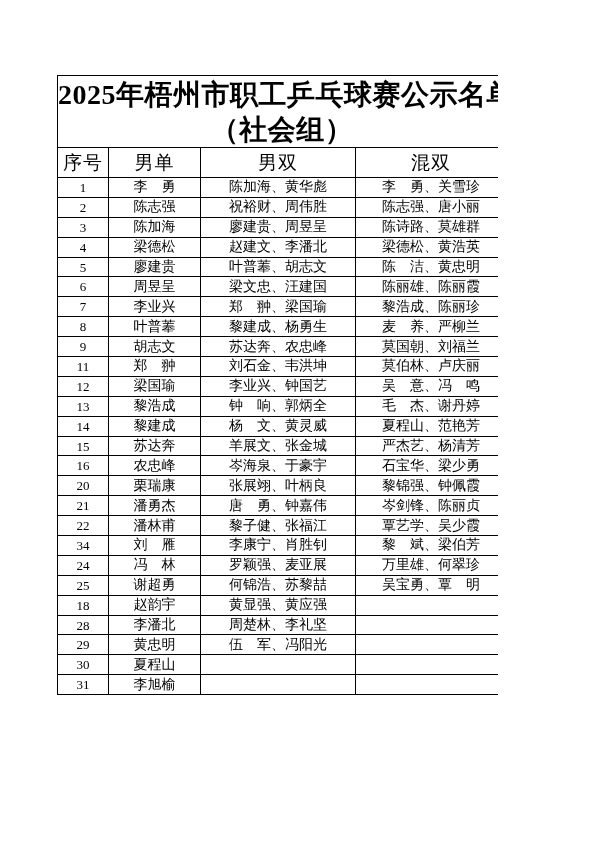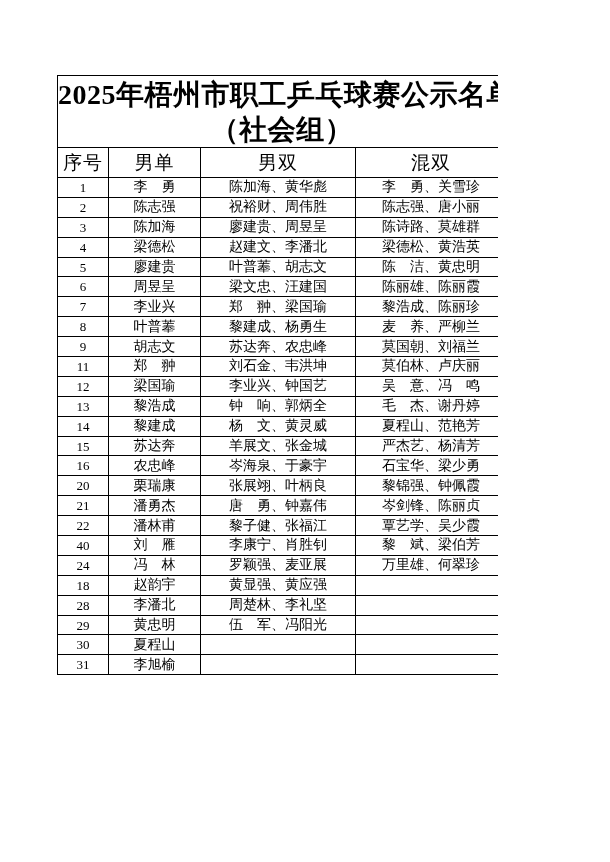--- a/index.html
+++ b/index.html
@@ -188,30 +188,36 @@
           <td class="c2">唐　勇、钟嘉伟</td>
           <td class="c3">岑剑锋、陈丽贞</td>
         </tr>
         <tr>
           <td class="c0">22</td>
           <td class="c1">潘林甫</td>
           <td class="c2">黎子健、张福江</td>
           <td class="c3">覃艺学、吴少霞</td>
         </tr>
         <tr>
-          <td class="c0">40</td>
+          <td class="c0">34</td>
           <td class="c1">刘　雁</td>
           <td class="c2">李康宁、肖胜钊</td>
           <td class="c3">黎　斌、梁伯芳</td>
         </tr>
         <tr>
           <td class="c0">24</td>
           <td class="c1">冯　林</td>
           <td class="c2">罗颖强、麦亚展</td>
           <td class="c3">万里雄、何翠珍</td>
+        </tr>
+        <tr>
+          <td class="c0">25</td>
+          <td class="c1">谢超勇</td>
+          <td class="c2">何锦浩、苏黎喆</td>
+          <td class="c3">吴宝勇、覃　明</td>
         </tr>
         <tr>
           <td class="c0">18</td>
           <td class="c1">赵韵宇</td>
           <td class="c2">黄显强、黄应强</td>
           <td class="c3"></td>
         </tr>
         <tr>
           <td class="c0">28</td>
           <td class="c1">李潘北</td>

